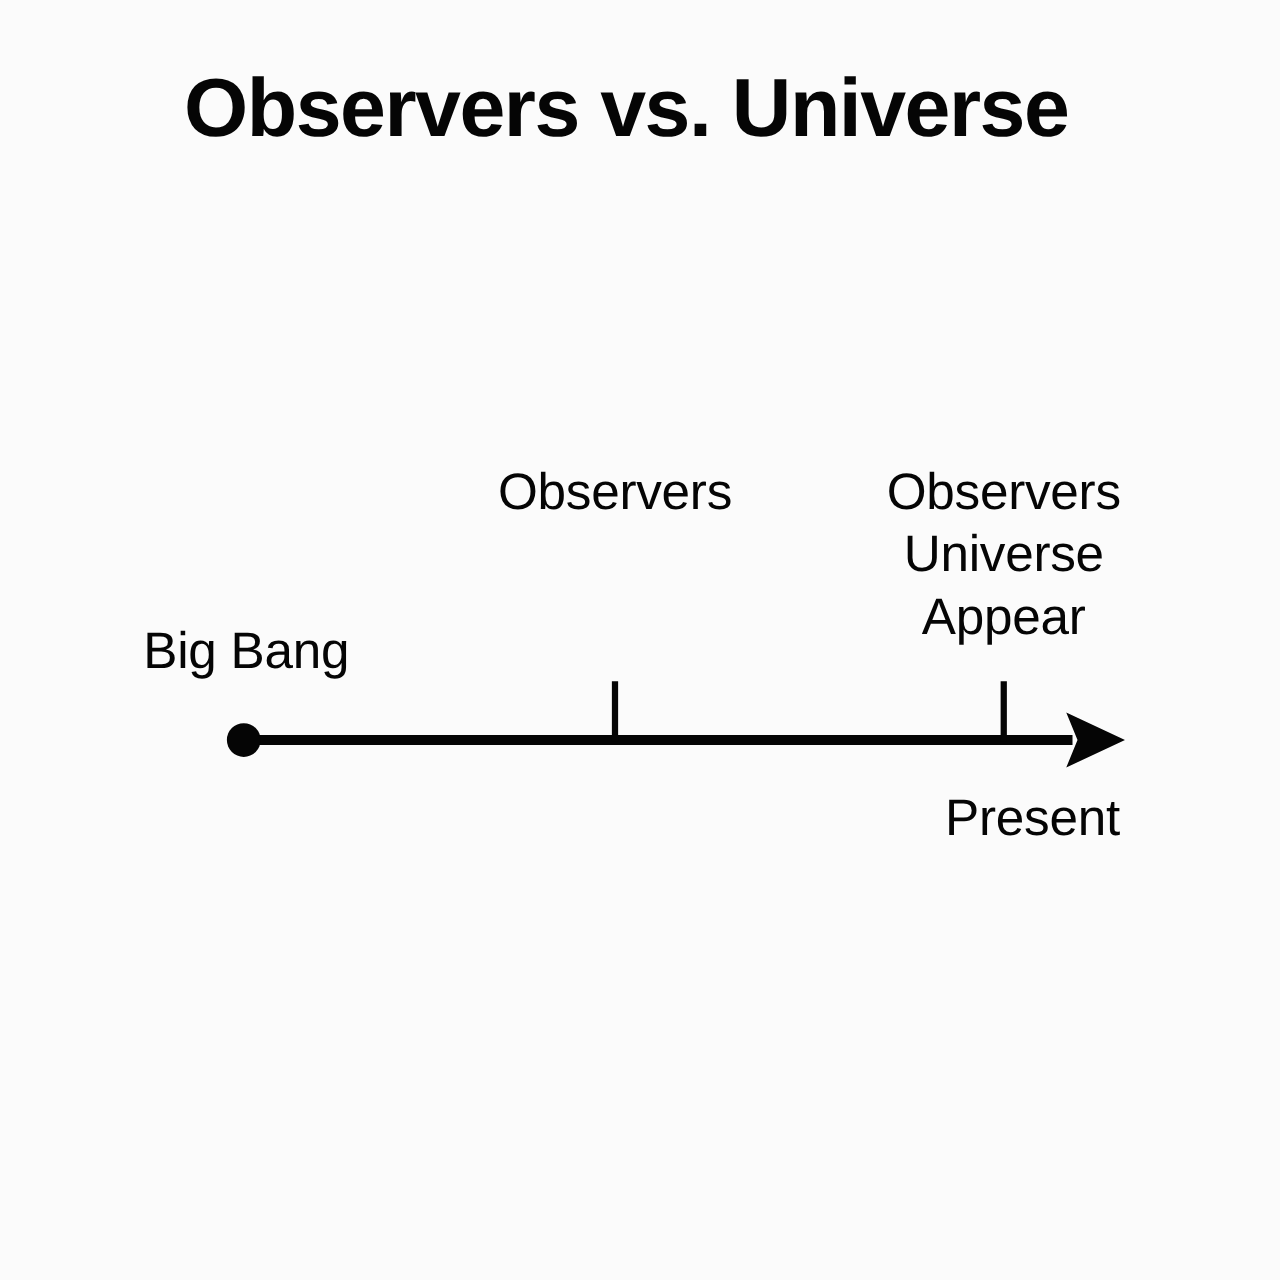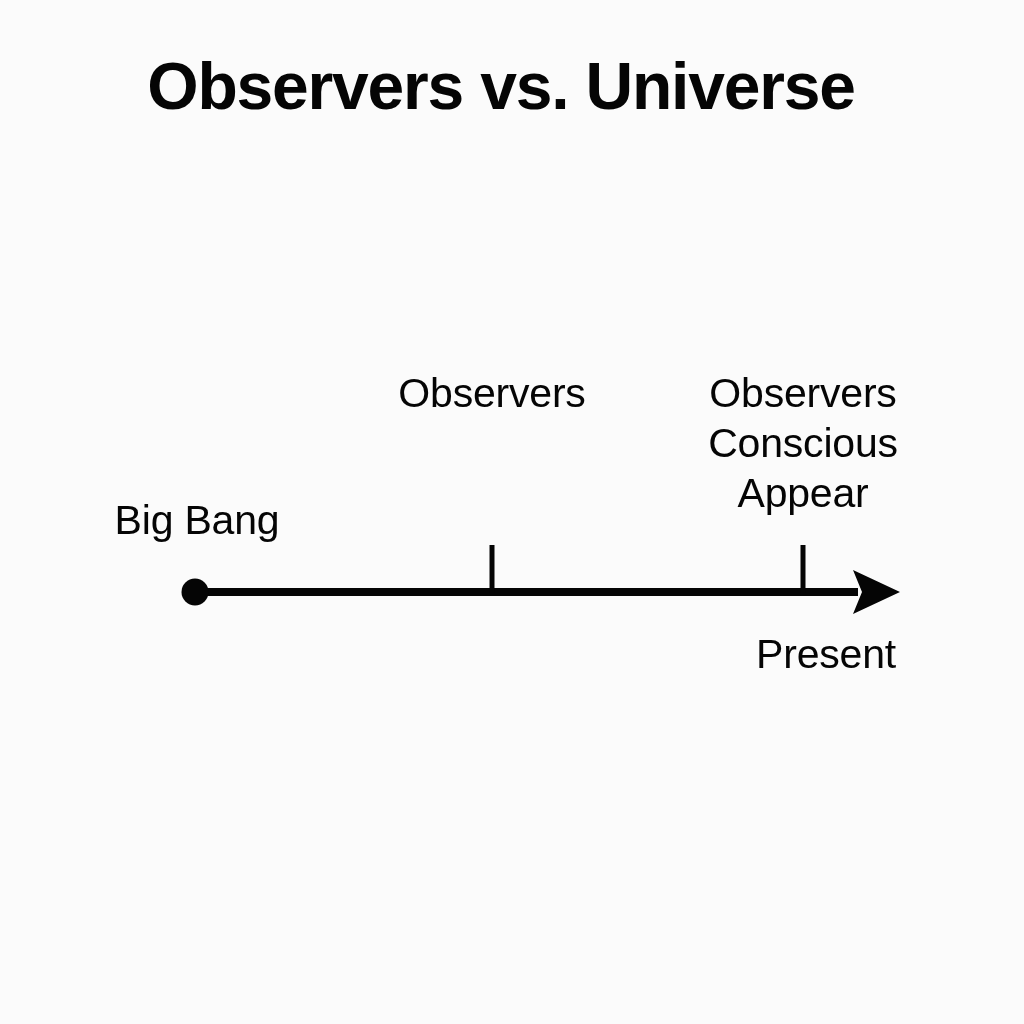--- a/index.html
+++ b/index.html
@@ -103,21 +103,21 @@
   <div class="tl-label label-bigbang">
     <div>Big Bang</div>
   </div>
 
   <div class="tl-label label-laws">
     <div>Observers</div>
   </div>
 
   <div class="tl-label label-observers">
     <div>Observers</div>
-    <div>Conscious</div>
+    <div>Universe</div>
     <div>Appear</div>
   </div>
 
   <div class="tl-label label-present">
     <div>Present</div>
   </div>
 
 </div>
 
 </body></html>

